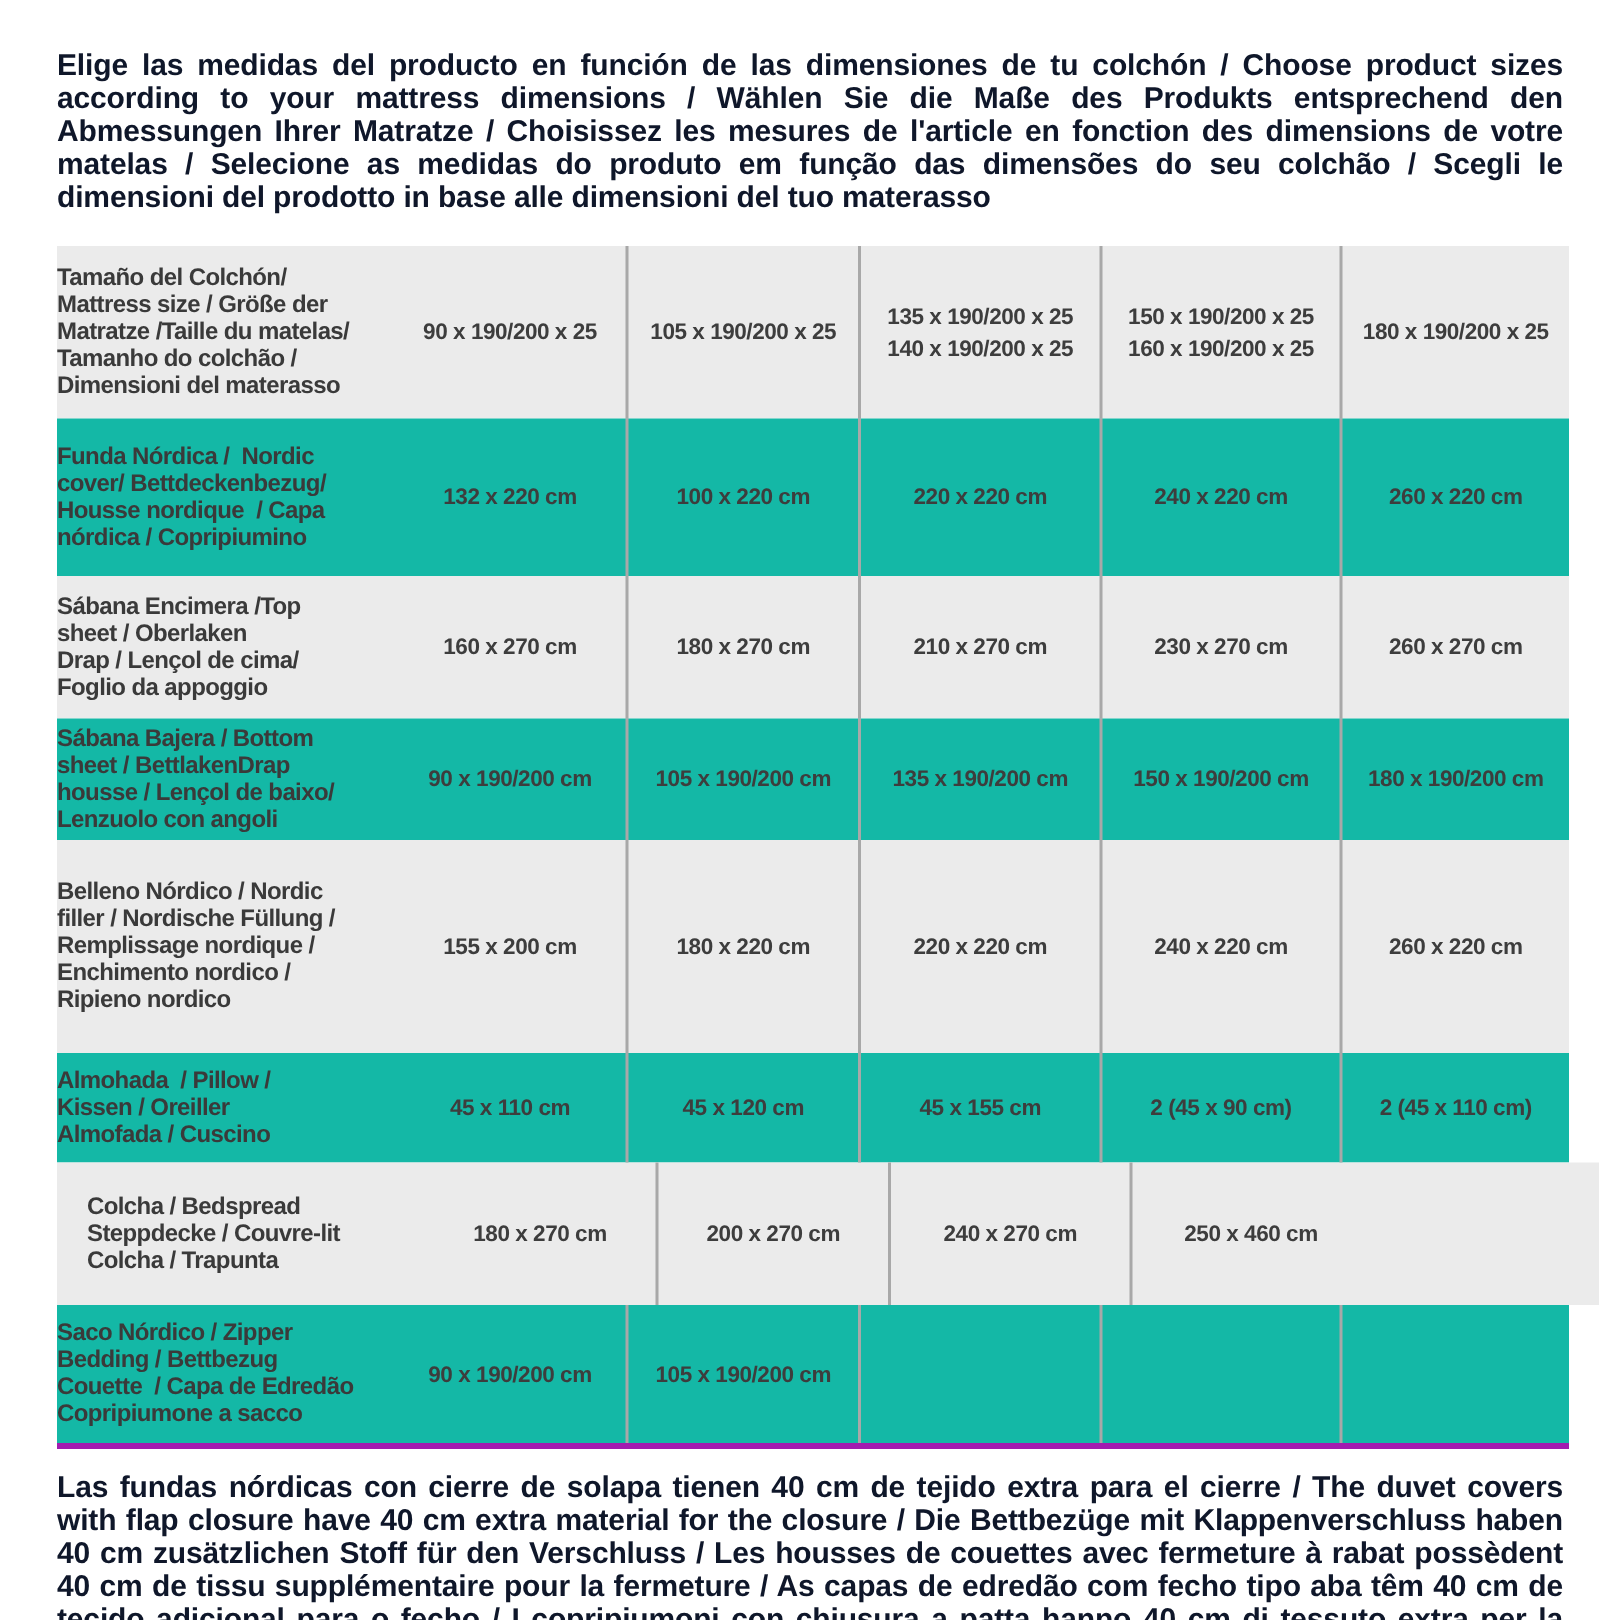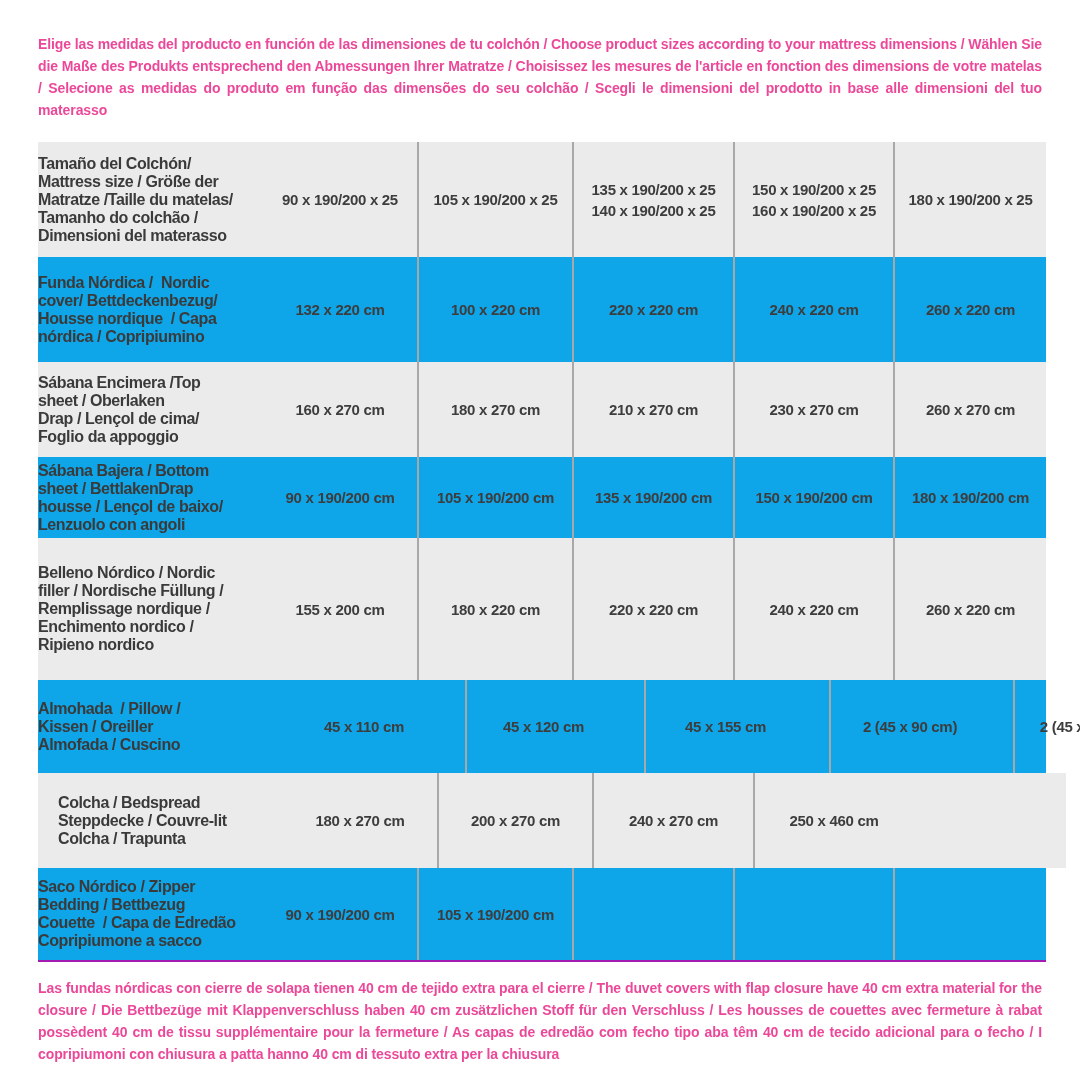--- a/index.html
+++ b/index.html
@@ -7,48 +7,48 @@
     width: 1080px;
     height: 1080px;
     box-sizing: border-box;
     padding: 33px 38px 0 38px;
     overflow: hidden;
     font-family: "Liberation Sans", "DejaVu Sans", sans-serif;
     color: #3a3a3a;
     -webkit-font-smoothing: antialiased;
   }
   .para {
-    font-size: 14px;
+    font-size: 20px;
     font-weight: bold;
     line-height: 22px;
     text-align: justify;
-    color: #ec4899;
+    color: #0f172a;
     letter-spacing: -0.1px;
   }
   .intro { margin: 0 0 19px 0; }
   .footnote { margin: 15px 0 0 0; }
 
   .size-table {
     width: 1008px;
-    border-bottom: 2px solid #a21caf;
+    border-bottom: 4px solid #a21caf;
     margin-top: 21px;
   }
   .trow {
     display: grid;
     grid-template-columns: 225px 154px 155px 161px 160px 153px;
     width: 1008px;
   }
   .trow.gray  { background: #ebebeb; }
-  .trow.white { background: #0ea5e9; }
+  .trow.white { background: #14b8a6; }
   .h0 { height: 115px; }
   .h1 { height: 105px; }
   .h2 { height: 95px; }
   .h3 { height: 81px; }
   .h4 { height: 142px; }
-  .h5 { height: 93px; gap: 24px; }
+  .h5 { height: 73px; }
   .h6 { height: 95px; padding-left: 20px; }
   .h7 { height: 92px; }
 
   .cell {
     display: flex;
     align-items: center;
     box-sizing: border-box;
     font-weight: bold;
   }
   .label-cell {

